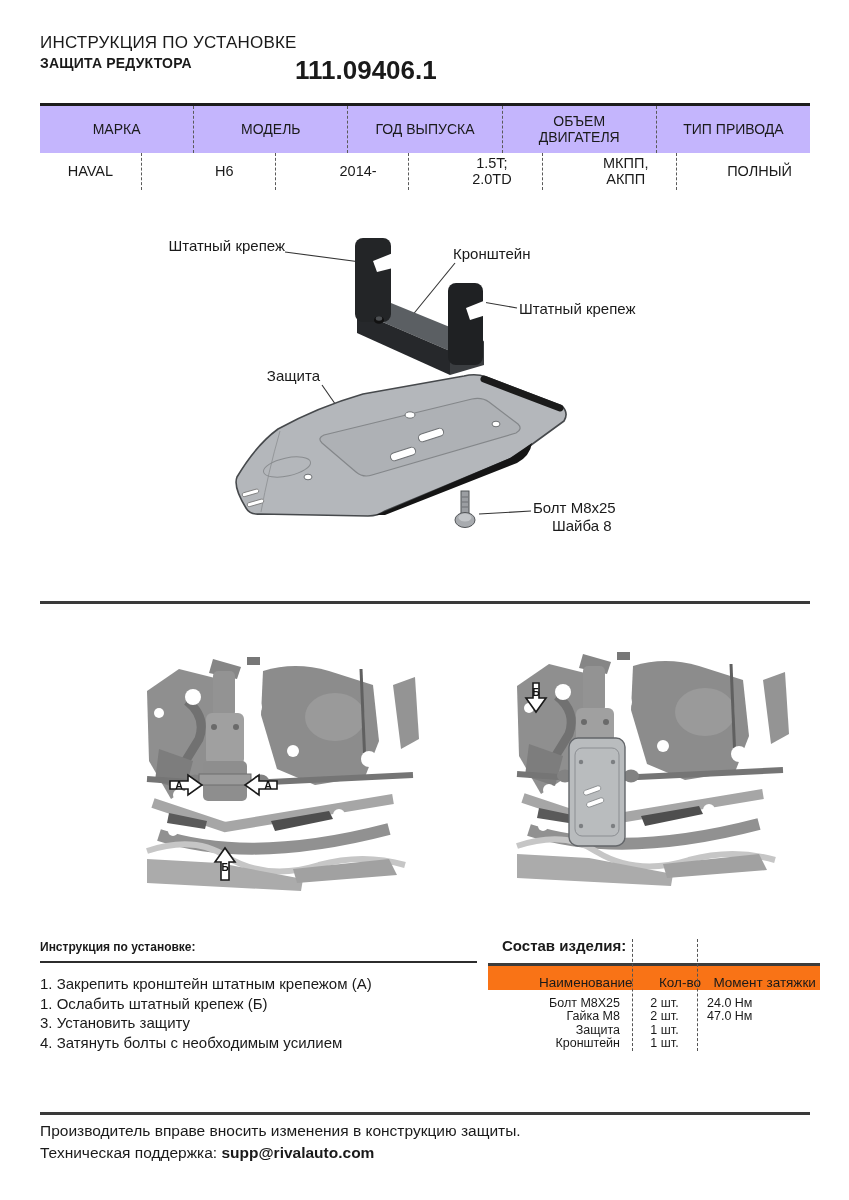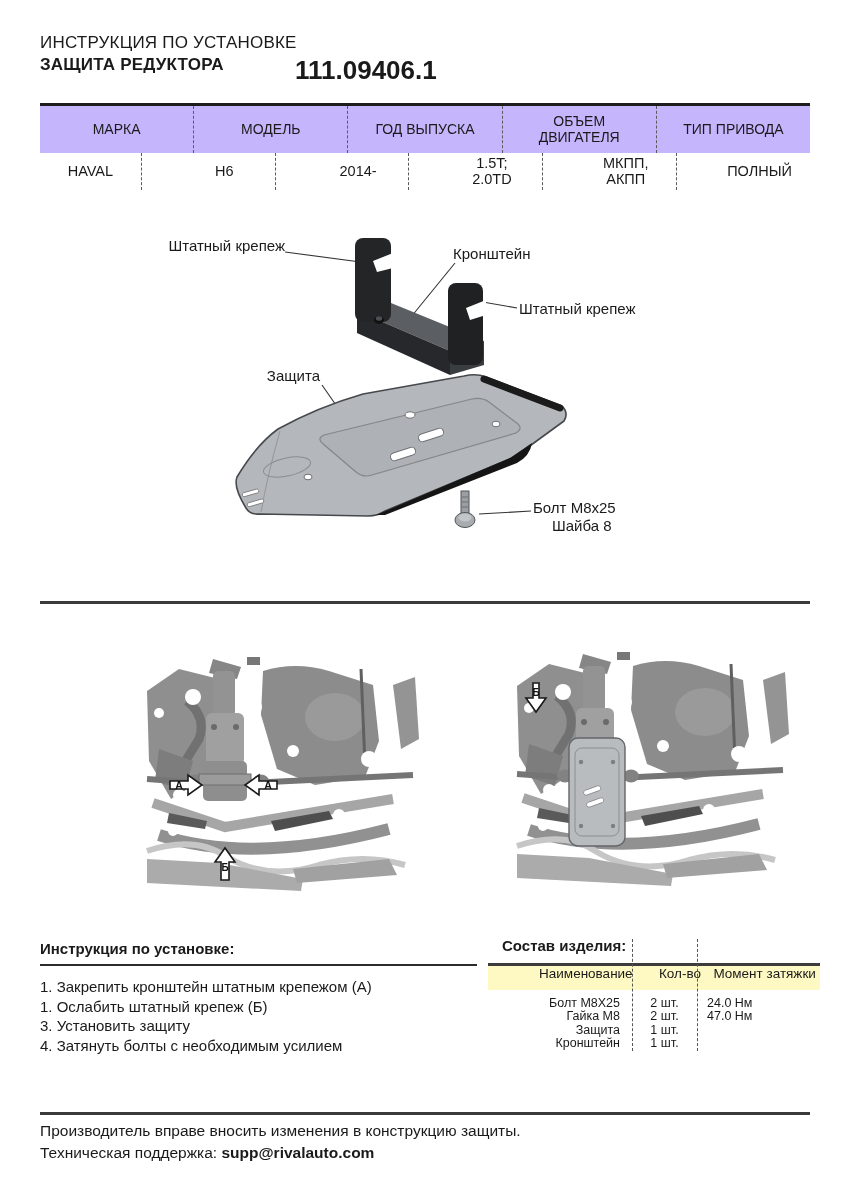--- a/index.html
+++ b/index.html
@@ -2,21 +2,21 @@
 <html><head>
 <meta charset="utf-8">
 <style>
   * { margin:0; padding:0; box-sizing:border-box; }
   html,body { background:#ffffff; }
   body { font-family:"Liberation Sans","DejaVu Sans",sans-serif; color:#1a1a1a; }
   .page { position:relative; width:849px; height:1200px; background:#ffffff; overflow:hidden; }
 
   
   .doc-subtitle { position:absolute; left:40px; top:33px; font-size:17px; letter-spacing:.2px; }
-  .doc-title    { position:absolute; left:40px; top:55px; font-size:17px; font-weight:bold; letter-spacing:.2px; }
+  .doc-title    { position:absolute; left:40px; top:55px; font-size:14px; font-weight:bold; letter-spacing:.2px; }
   .part-number  { position:absolute; left:295px; top:55px; font-size:26px; font-weight:bold; }
 
   
   .spec-table { position:absolute; left:40px; top:103px; width:770px; border-top:3px solid #1c1c1c; }
   .spec-row { display:flex; }
   .spec-row.head { background:#c4b5fd; height:47px; }
   .spec-row.vals { height:37px;gap:32px; }
   .spec-cell { flex:1; display:flex; align-items:center; justify-content:center; text-align:center;
                font-size:14px; line-height:15.5px; padding:0 18px; border-right:1px dashed #5a5a5a; }
   .spec-cell:last-child { border-right:none; }
@@ -36,29 +36,29 @@
   .hrule { position:absolute; background:#3a3a3a; }
   .rule-mid    { left:40px; top:601px;  width:770px; height:3px; }
   .rule-footer { left:40px; top:1112px; width:770px; height:3px; }
 
   .photo { position:absolute; width:277px; height:238px; }
   .photo-left  { left:143px; top:655px; }
   .photo-right { left:513px; top:650px; }
 
   
   .instructions { position:absolute; left:40px; top:940px; width:437px; }
-  .instructions-title { font-size:15px; font-weight:bold; padding-bottom:7px; border-bottom:2px solid #2c2c2c; }
+  .instructions-title { font-size:12px; font-weight:bold; padding-bottom:7px; border-bottom:2px solid #2c2c2c; }
   .steps { margin-top:11px; }
   .step { font-size:15px; line-height:19.5px; }
 
   
   .parts { position:absolute; left:488px; top:937px; width:332px; height:118px; }
   .parts-title { font-size:15px; font-weight:bold; padding-left:14px; }
   .parts-rule { position:absolute; left:0; top:26px; width:332px; height:3px; background:#3c3c3c; }
-  .parts-head { position:absolute; left:0; top:29px; width:332px; height:24px; background:#fef9c3; display:flex; align-items:flex-start;padding-left:33px; }
+  .parts-head { position:absolute; left:0; top:29px; width:332px; height:24px; background:#f97316; display:flex; align-items:flex-end;padding-left:33px; }
   .ph-cell { text-align:center; font-size:13.5px; }
   .ph-name { width:144px; } .ph-qty { width:65px; } .ph-torque { width:123px; }
   .parts-rows { position:absolute; left:0; top:59px; width:332px; }
   .part-row { display:flex; height:13.5px; align-items:center; }
   .pr-name   { width:144px; text-align:right; padding-right:12px; font-size:12.5px; }
   .pr-qty    { width:65px;  text-align:center; font-size:12.5px; }
   .pr-torque { width:123px; text-align:left; padding-left:10px; font-size:12.5px; }
   .parts-dash { position:absolute; top:2px; height:112px; width:0; border-left:1px dashed #555; }
   .dash-1 { left:144px; } .dash-2 { left:209px; }
 

